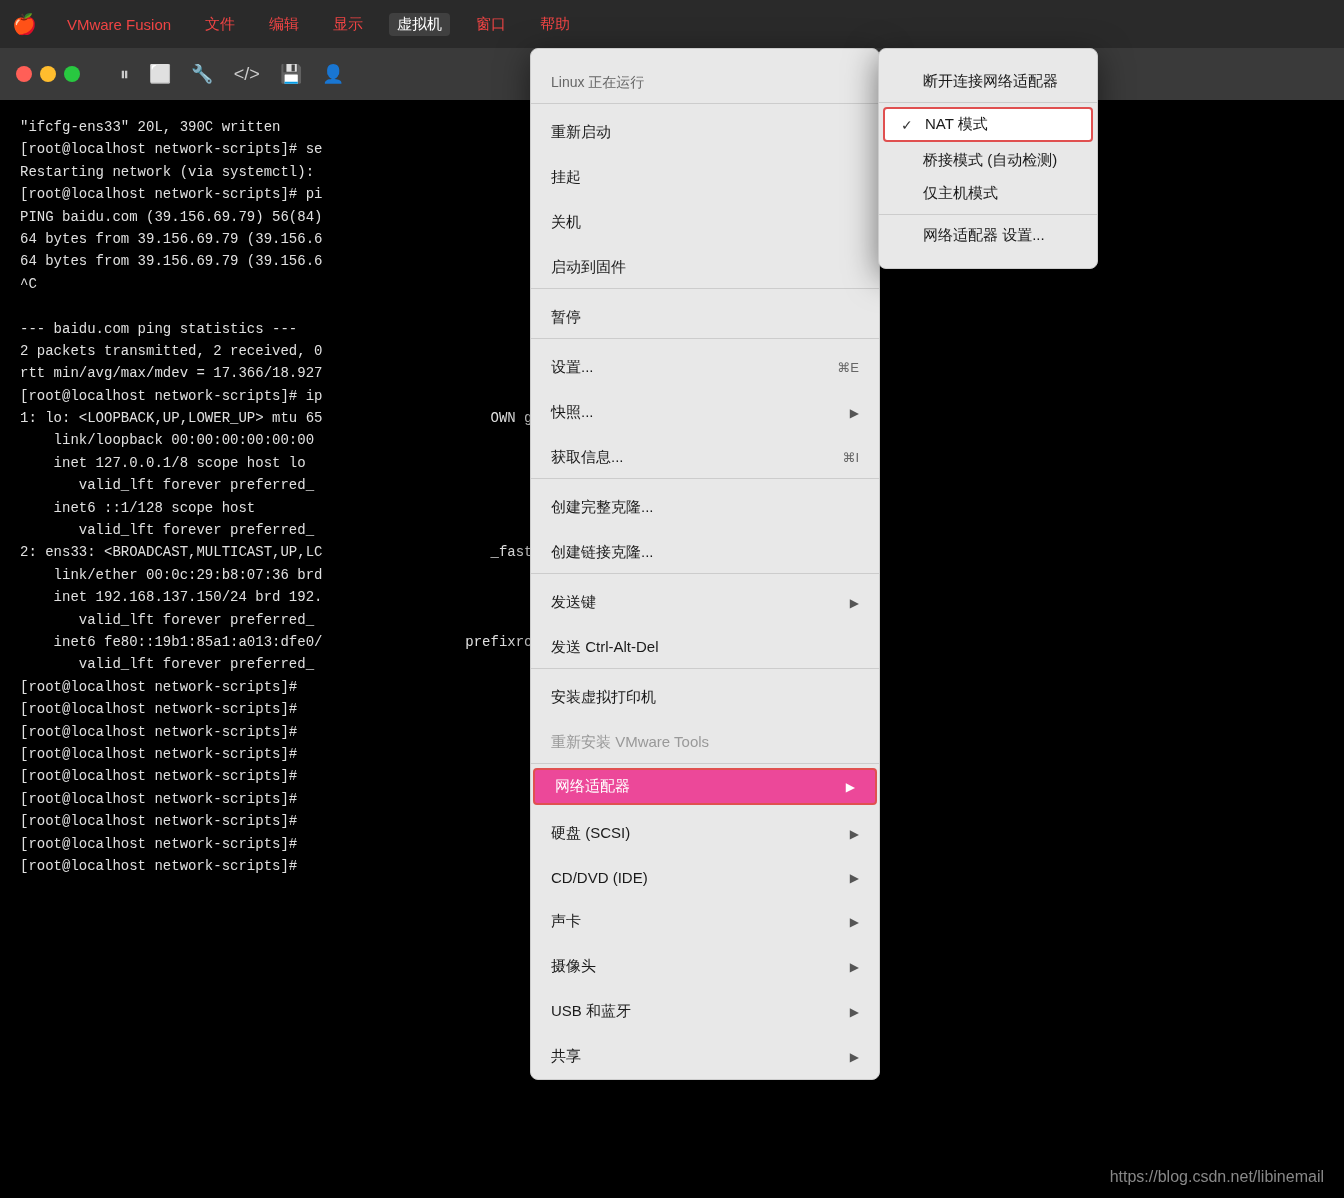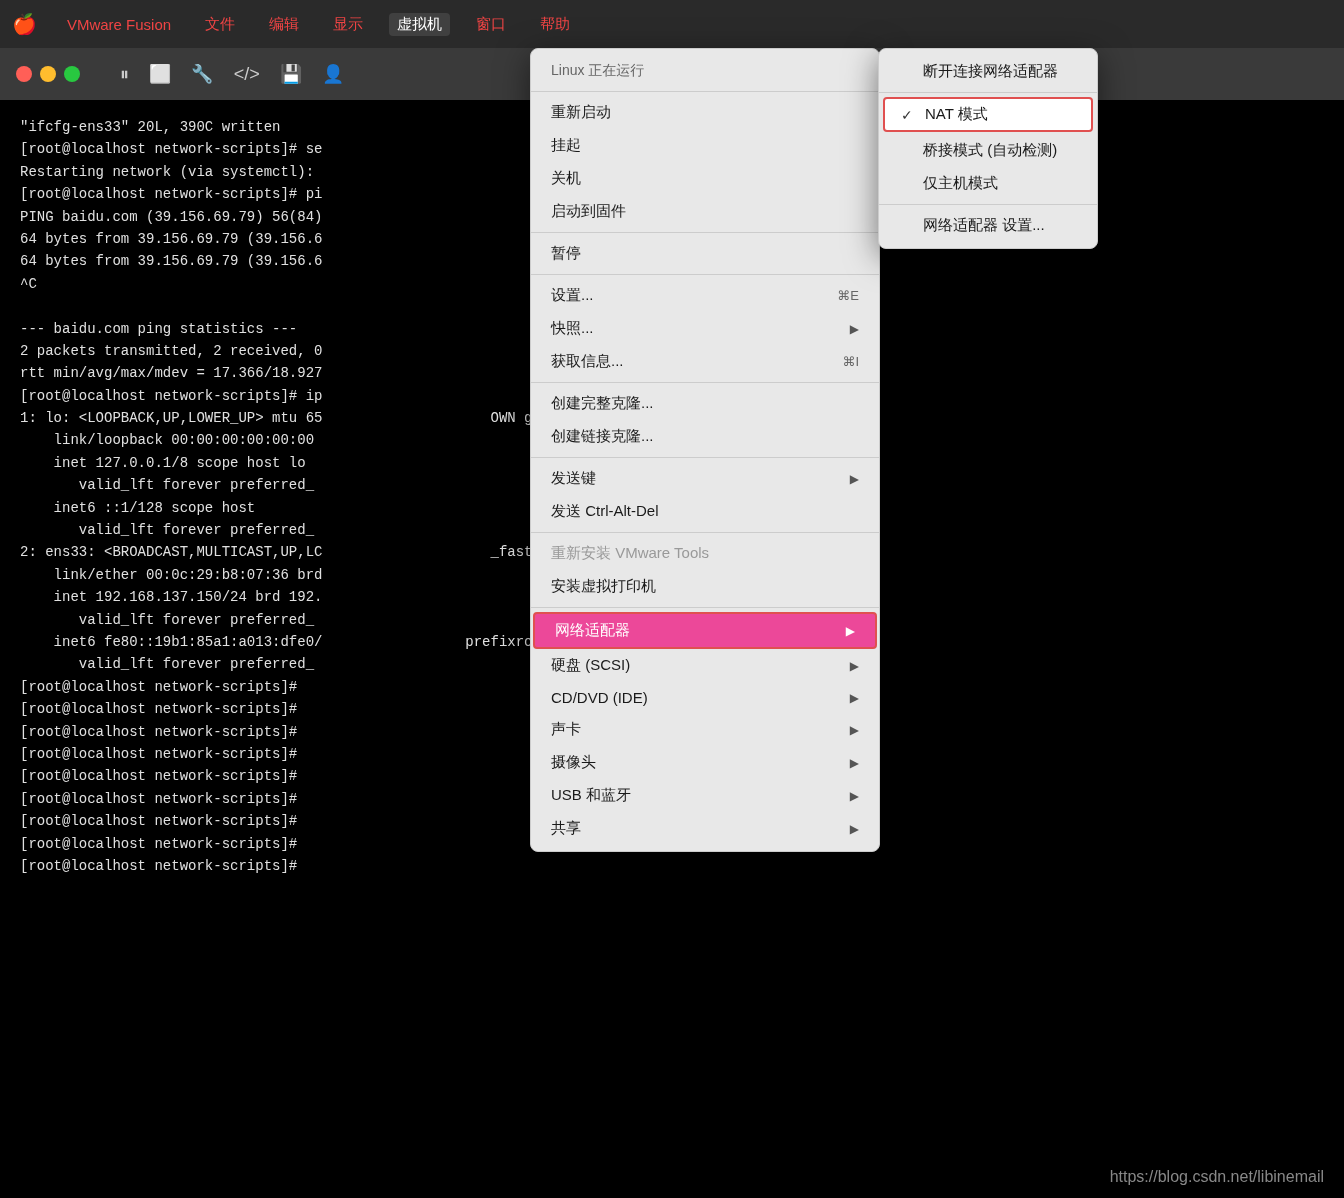--- a/index.html
+++ b/index.html
@@ -108,20 +108,21 @@
     }
     .menu-item {
       display: flex;
       align-items: center;
       justify-content: space-between;
       padding: 7px 20px;
       font-size: 15px;
       color: #1a1a1a;
       cursor: pointer;
       white-space: nowrap;
+      margin-top: 12px;
     }
     .menu-item.active {
       background: #ec4899;
       color: #fff;
     }
     .menu-item.disabled {
       color: #999;
       cursor: default;
     }
     .menu-item.header-item {
@@ -152,21 +153,21 @@
     
     .submenu-network {
       position: absolute;
       top: 48px;
       left: 878px;
       width: 220px;
       background: #e8e8e8;
       border-radius: 8px;
       box-shadow: 0 8px 32px rgba(0,0,0,0.5);
       z-index: 210;
-      padding: 6px 0;
+      padding: 16px 0;
       border: 1px solid #ccc;
     }
     .submenu-item {
       display: flex;
       align-items: center;
       padding: 7px 20px;
       font-size: 15px;
       color: #1a1a1a;
       cursor: pointer;
       white-space: nowrap;
@@ -310,25 +311,25 @@
   </div>
   <div class="menu-divider"></div>
   <div class="menu-item">
     <span>发送键</span>
     <span class="chevron">▶</span>
   </div>
   <div class="menu-item">
     <span>发送 Ctrl-Alt-Del</span>
   </div>
   <div class="menu-divider"></div>
+  <div class="menu-item">
+    <span>安装虚拟打印机</span>
+  </div>
   <div class="menu-item disabled">
     <span>重新安装 VMware Tools</span>
-  </div>
-  <div class="menu-item">
-    <span>安装虚拟打印机</span>
   </div>
   <div class="menu-divider"></div>
 
   <div class="menu-item active network-adapter-highlight" style="border: 2px solid #e05050; border-radius: 4px; margin: 0 2px;">
     <span>网络适配器</span>
     <span class="chevron" style="color:#fff;">▶</span>
   </div>
 
   <div class="menu-item">
     <span>硬盘 (SCSI)</span>

